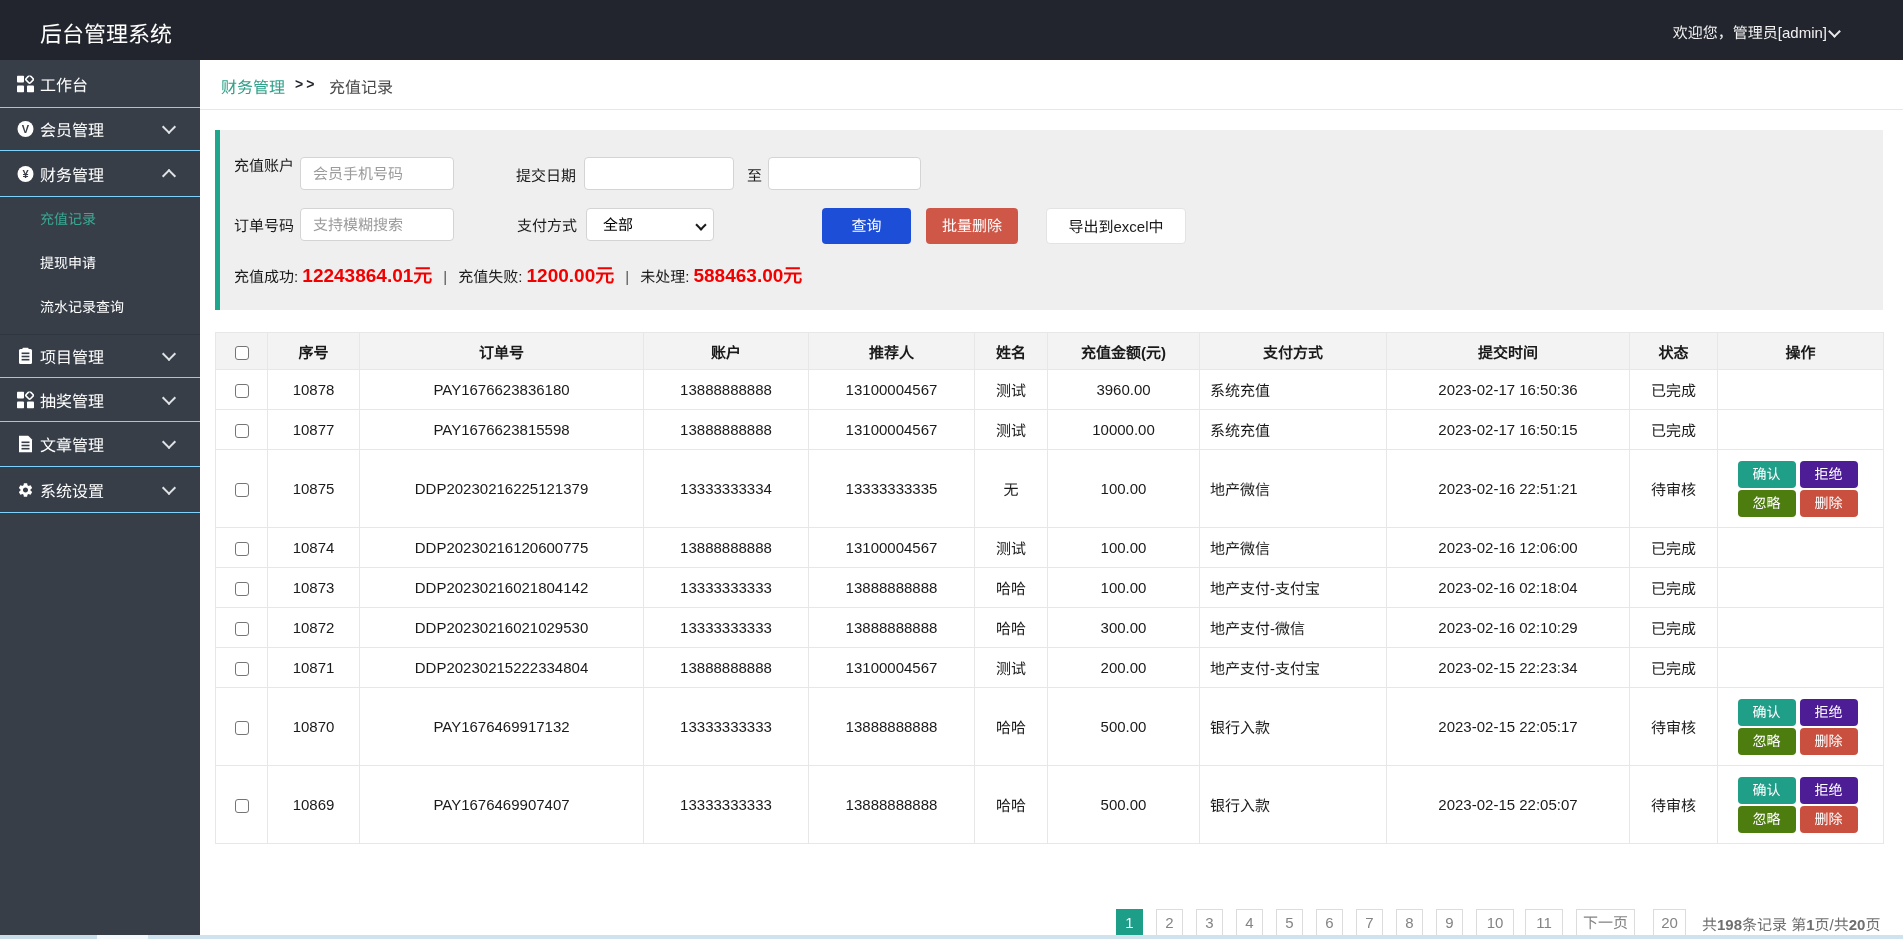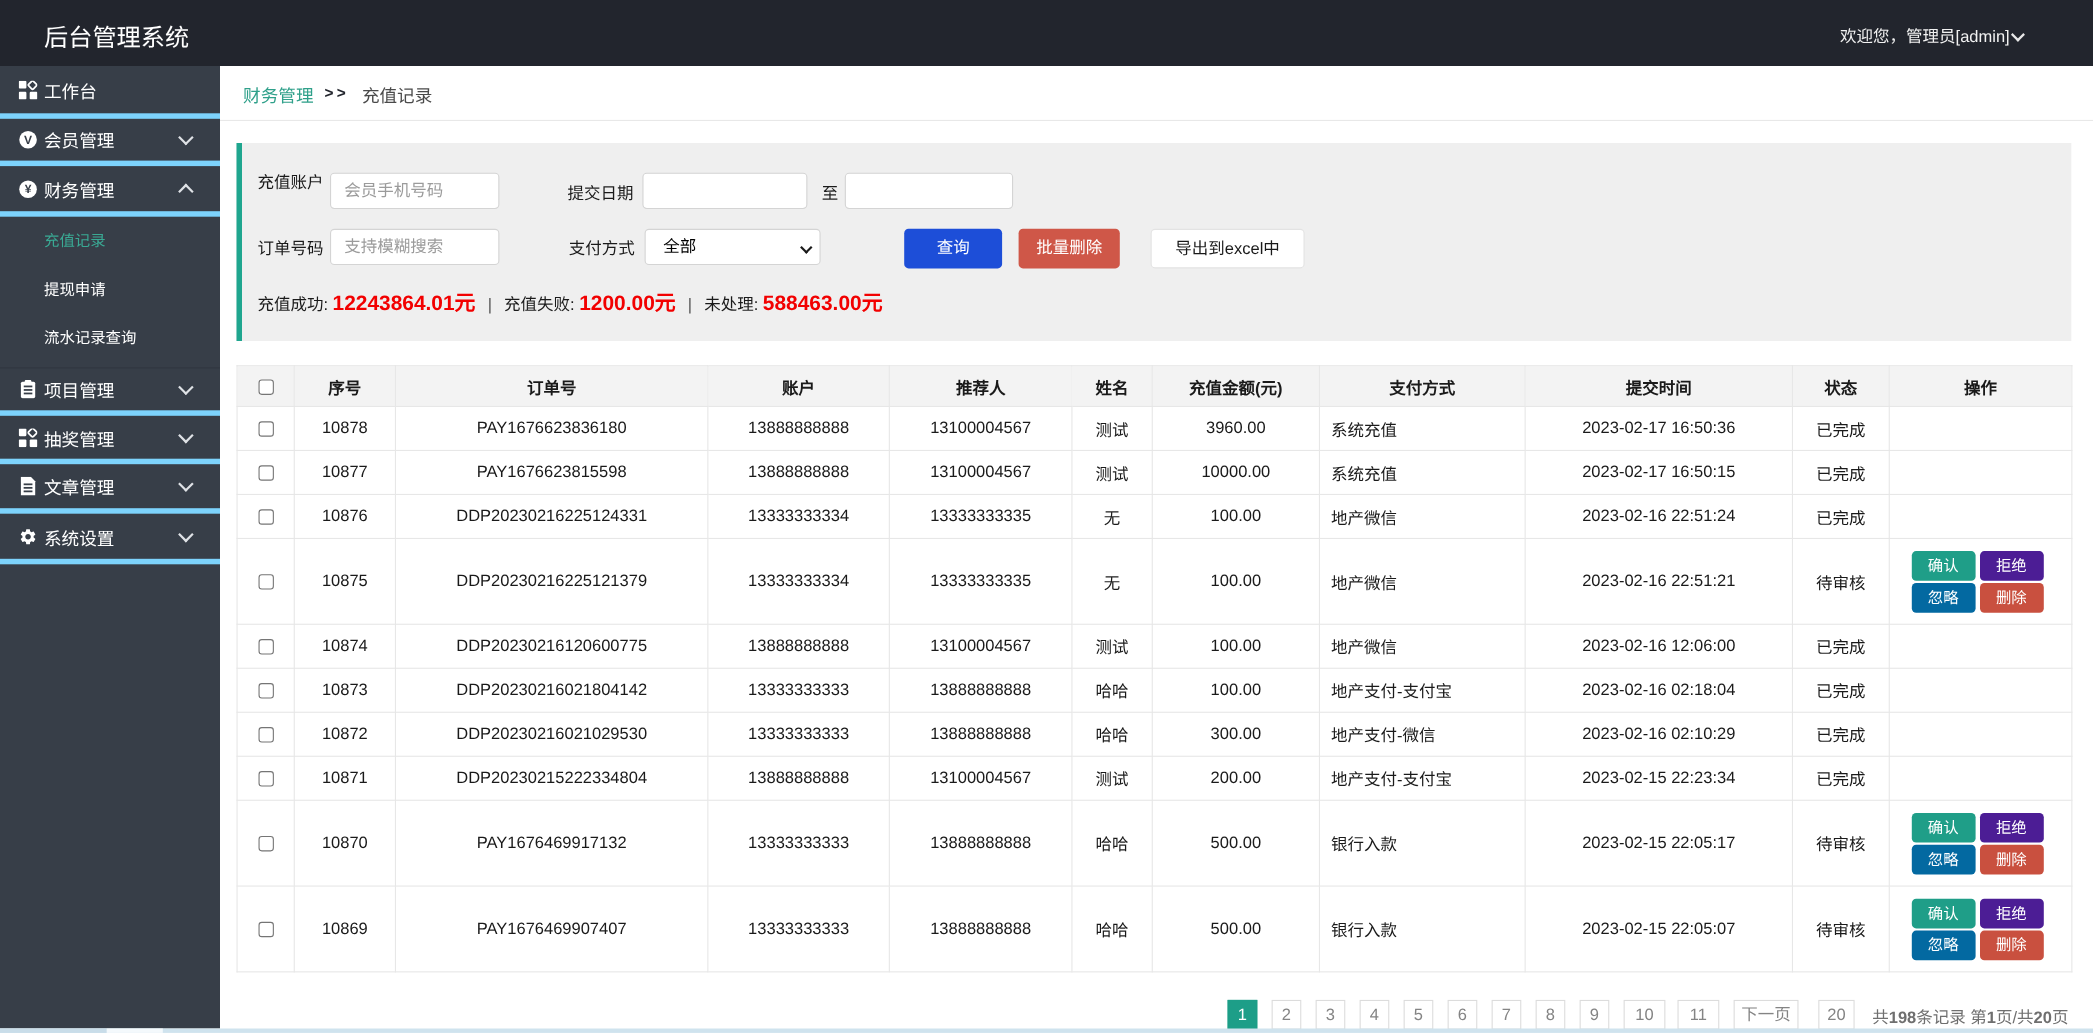--- a/index.html
+++ b/index.html
@@ -8,21 +8,21 @@
   font-family:"Liberation Sans", sans-serif; }
 
 
 #topbar { position:absolute; left:0; top:0; width:1903px; height:60px; background:#22252d; }
 #topbar .title { position:absolute; left:40px; top:16px; color:#fff; font-size:22px; letter-spacing:0; }
 #topbar .welcome { position:absolute; right:64px; top:21px; color:#f2f2f2; font-size:15px; }
 .chev { display:inline-block; width:9px; height:9px; border-right:2px solid #e8e8e8; border-bottom:2px solid #e8e8e8; transform:rotate(45deg); vertical-align:2px; margin-left:3px; }
 
 
 #sidebar { position:absolute; left:0; top:60px; width:200px; height:875px; background:#373e48; }
-.mi { position:relative; border-bottom:5px solid #7dd3fc; color:#ffffff; font-size:16px; }
+.mi { position:relative; border-bottom:1px solid #7dd3fc; color:#ffffff; font-size:16px; }
 .mi .txt { position:absolute; left:40px; top:50%; transform:translateY(-50%); white-space:nowrap; }
 .mi .ic { position:absolute; left:17px; top:50%; transform:translateY(-50%); width:17px; height:17px; }
 .mi .arr { position:absolute; right:26px; top:50%; width:10px; height:10px; border-right:2px solid #dfe2e6; border-bottom:2px solid #dfe2e6; }
 .arr.down { transform:translateY(-70%) rotate(45deg); }
 .arr.up { transform:translateY(-30%) rotate(-135deg); }
 .sub { border-bottom:1px solid #303640; padding:0 0 5px 0; }
 .sub .si { height:44px; line-height:44px; padding-left:40px; color:#ffffff; font-size:14px; }
 .sub .si.on { color:#3aa994; }
 
 
@@ -51,21 +51,21 @@
 #tbl th, #tbl td { border:1px solid #e7e7e7; text-align:center; font-size:15px; color:#1a1a1a; font-weight:normal; overflow:hidden; white-space:nowrap; }
 #tbl th { height:37px; background:#f3f3f3; font-weight:bold; font-size:15px; }
 #tbl td { height:40px; }
 #tbl tr.tall td { height:78px; }
 #tbl td.pay { text-align:left; padding-left:10px; }
 .ck { display:inline-block; width:14px; height:14px; border:1px solid #757575; border-radius:3px; background:#fff; vertical-align:middle; }
 .ops { display:flex; flex-wrap:wrap; width:121px; margin:0 auto; gap:2px 4px; justify-content:center; position:relative; left:-3px; }
 .ob { width:58px; height:27px; border-radius:4px; color:#fff; font-size:14px; line-height:27px; text-align:center; }
 .ob.c1 { background:#1f9e88; }
 .ob.c2 { background:#4c1d95; }
-.ob.c3 { background:#0369a1; }
+.ob.c3 { background:#4d7c0f; }
 .ob.c4 { background:#c9503f; }
 
 
 #pager { position:absolute; left:0px; top:909px; width:1903px; height:28px; font-size:15px; }
 .pg { position:absolute; top:0; height:27px; border:1px solid #dcdcdc; background:#fff; color:#848484; text-align:center; line-height:26px; }
 .pg.on { background:#1d9e88; border-color:#1d9e88; color:#fff; }
 #ptext { position:absolute; top:4px; color:#6f6f6f; }
 #ptext b { color:#6f6f6f; }
 
 
@@ -177,21 +177,21 @@
   <span class="lab" style="left:14px; top:24px;">充值账户</span>
   <input class="inp" style="left: 80px; top: 27px; width: 154px;" placeholder="会员手机号码">
   <span class="lab" style="left:296px; top:34px;">提交日期</span>
   <input class="inp" style="left: 364px; top: 27px; width: 150px;">
   <span class="lab" style="left:527px; top:34px;">至</span>
   <input class="inp" style="left: 548px; top: 27px; width: 153px;">
 
   <span class="lab" style="left:14px; top:84px;">订单号码</span>
   <input class="inp" style="left: 80px; top: 78px; width: 154px;" placeholder="支持模糊搜索">
   <span class="lab" style="left:297px; top:84px;">支付方式</span>
-  <div class="sel" style="left:366px; top:78px; width:160px;">全部<span class="selarr"></span></div>
+  <div class="sel" style="left:366px; top:78px; width:128px;">全部<span class="selarr"></span></div>
   <div class="btn teal" style="left:602px; top:78px; width:89px;">查询</div>
   <div class="btn red" style="left:706px; top:78px; width:92px;">批量删除</div>
   <div class="btn white" style="left:826px; top:78px; width:140px;">导出到excel中</div>
 
   <div id="sums">充值成功: <b>12243864.01元</b><span class="sep">|</span>充值失败: <b>1200.00元</b><span class="sep">|</span>未处理: <b>588463.00元</b></div>
 </div>
 
 <table id="tbl">
   <colgroup>
     <col style="width:52px">
@@ -239,33 +239,20 @@
         <td>PAY1676623815598</td>
         <td>13888888888</td>
         <td>13100004567</td>
         <td>测试</td>
         <td>10000.00</td>
         <td class="pay">系统充值</td>
         <td>2023-02-17 16:50:15</td>
         <td>已完成</td>
         <td></td>
       </tr>
-  <tr>
-        <td><span class="ck"></span></td>
-        <td>10876</td>
-        <td>DDP20230216225124331</td>
-        <td>13333333334</td>
-        <td>13333333335</td>
-        <td>无</td>
-        <td>100.00</td>
-        <td class="pay">地产微信</td>
-        <td>2023-02-16 22:51:24</td>
-        <td>已完成</td>
-        <td></td>
-      </tr>
   <tr class="tall">
         <td><span class="ck"></span></td>
         <td>10875</td>
         <td>DDP20230216225121379</td>
         <td>13333333334</td>
         <td>13333333335</td>
         <td>无</td>
         <td>100.00</td>
         <td class="pay">地产微信</td>
         <td>2023-02-16 22:51:21</td>

